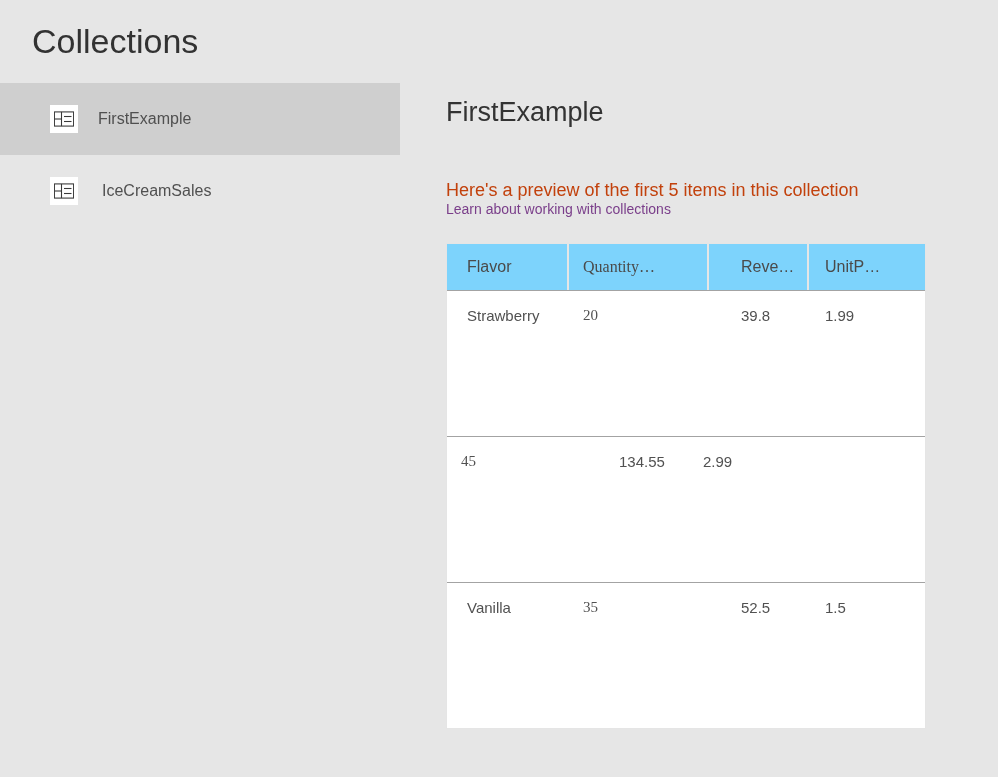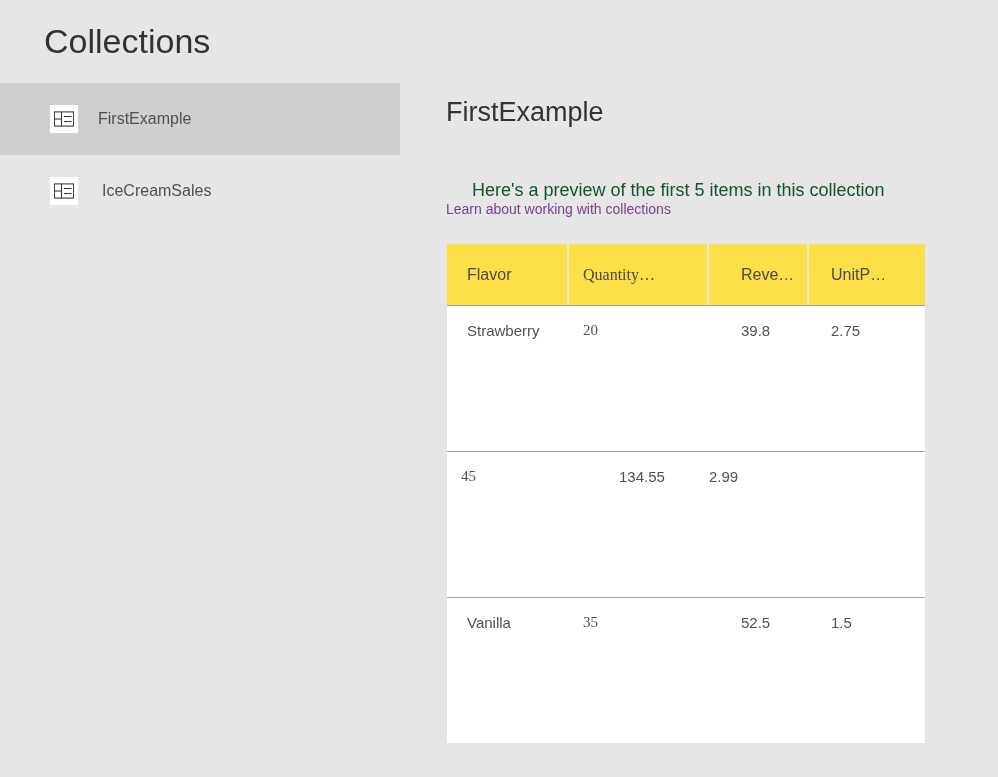--- a/index.html
+++ b/index.html
@@ -8,21 +8,21 @@
       background: #e6e6e6;
       width: 998px;
       height: 777px;
       overflow: hidden;
       color: #333;
     }
     .page-title {
       font-size: 34px;
       font-weight: 300;
       color: #323232;
-      padding: 22px 0 22px 44px;
+      padding: 22px 0 22px 32px;
     }
     .body-row {
       display: flex;
       height: calc(100% - 96px);
     }
     
     .sidebar {
       width: 400px;
     }
     .sidebar-item {
@@ -62,39 +62,38 @@
       padding: 14px 30px 30px 46px;
     }
     .main-title {
       font-size: 27px;
       font-weight: 300;
       color: #333;
       margin-bottom: 52px;
     }
     .preview-text {
       font-size: 18px;
-      color: #14532d;
+      color: #c2410c;
       font-weight: 400;
-      margin-left: 26px;
     }
     .learn-link {
       display: block;
       color: #7a3e8a;
       font-size: 14px;
       cursor: pointer;
     }
     .table-wrap {
       margin-top: 26px;
       border: 1px solid #e5e5e5;
       width: 480px;
     }
     .thead {
       display: flex;
-      background: #fde047;
-      height: 61px;
+      background: #7dd3fc;
+      height: 46px;
       align-items: flex-end;
     }
     .thead .col {
       color: #4a4a4a;
       font-size: 16px;
       font-weight: 400;
       white-space: nowrap;
       overflow: hidden;
       text-overflow: ellipsis;
       padding-right: 8px;
@@ -109,21 +108,21 @@
       background: #ffffff;
       height: 146px;
       border-top: 1px solid #a3a3a3;
       padding-top: 16px;
     }
     .trow:first-of-type { border-top: none; }
     .col { flex-shrink: 0; }
     .col.c0 { width: 122px; padding-left: 20px; }
     .col.c1 { width: 140px; padding-left: 14px; font-family: Liberation Serif, serif; }
     .col.c2 { width: 100px; padding-left: 32px; }
-    .col.c3 { width: 96px;  padding-left: 22px; }
+    .col.c3 { width: 96px;  padding-left: 16px; }
     .cell {
       color: #515151;
       font-size: 15px;
     }
   </style>
 </head>
 <body>
 
 <div class="page-title">Collections</div>
 
@@ -166,21 +165,21 @@
         <div class="col c0">Flavor</div>
         <div class="col c1">Quantity…</div>
         <div class="col c2">Reve…</div>
         <div class="col c3">UnitP…</div>
       </div>
 
       <div class="trow">
         <div class="col c0 cell">Strawberry</div>
         <div class="col c1 cell">20</div>
         <div class="col c2 cell">39.8</div>
-        <div class="col c3 cell">2.75</div>
+        <div class="col c3 cell">1.99</div>
       </div>
 
       <div class="trow">
         <div class="col c1 cell">45</div>
         <div class="col c2 cell">134.55</div>
         <div class="col c3 cell">2.99</div>
       </div>
 
       <div class="trow">
         <div class="col c0 cell">Vanilla</div>

